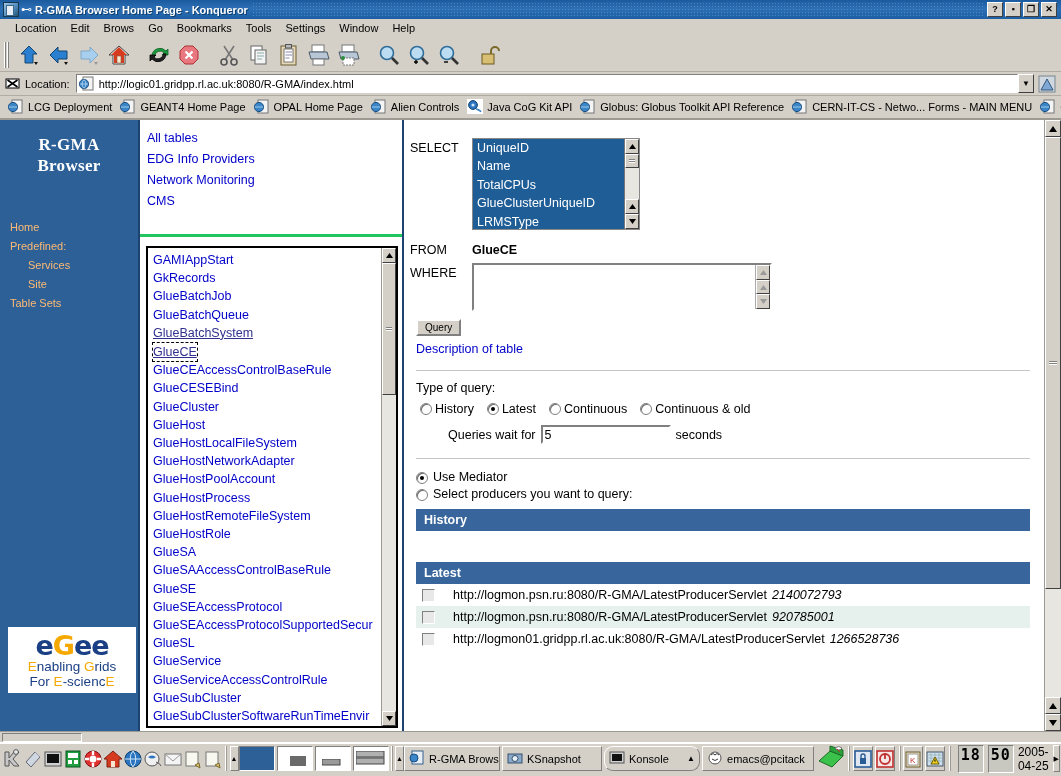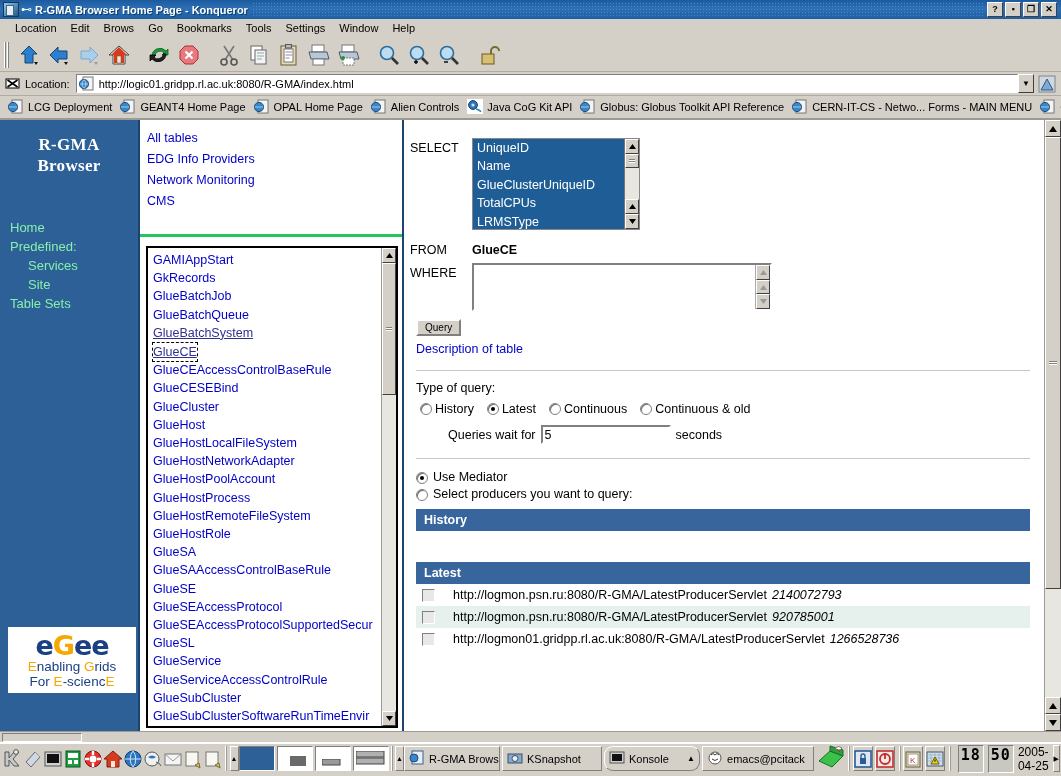--- a/index.html
+++ b/index.html
@@ -89,21 +89,21 @@
   .viewport { position: relative; height: 612px; display: flex; background: #fff;
      border-top: 1px solid #9d9a94; }
   .page { flex: 1 1 auto; display: flex; overflow: hidden; position: relative; }
 
   
   .navcol { width: 140px; background: #2d6096; position: relative; flex: 0 0 auto;
     border-right: 2px solid #1d4470; }
   .brand { text-align: center; color: #fff; font-weight: bold; font-size: 17px;
     padding-top: 14px; line-height: 21px; letter-spacing: 0.3px; font-family: Liberation Serif, serif; }
   .navlinks { margin-top: 42px; padding-left: 10px; }
-  .navlink { color: #86efac; font-size: 13px; line-height: 19px; cursor: pointer; }
+  .navlink { color: #fdba74; font-size: 11px; line-height: 19px; cursor: pointer; }
   .navlink.indent { padding-left: 18px; }
   .egee { position: absolute; left: 8px; bottom: 38px; width: 128px; background: #fff;
      padding: 5px 4px 4px; text-align: center; }
   .egee-top { font-size: 27px; font-weight: bold; line-height: 27px; letter-spacing: -1px; font-family: "DejaVu Sans", sans-serif;}
   .egee-b { color: #1b3f85; }
   .egee-y { color: #f5a800; }
   .egee-sub { font-size: 13.5px; line-height: 15px; font-weight: normal; color: #1b3f85;
     font-family: "Liberation Sans", sans-serif; }
 
   
@@ -521,22 +521,22 @@
         </div>
       </div>
 
       <div class="qcol">
         <div class="row">
           <div class="lbl">SELECT</div>
           <div class="selectbox">
             <div class="opts">
               <div class="opt">UniqueID</div>
               <div class="opt">Name</div>
+              <div class="opt">TotalCPUs</div>
               <div class="opt">GlueClusterUniqueID</div>
-              <div class="opt">TotalCPUs</div>
               <div class="opt">LRMSType</div>
             </div>
             <div class="sb" style="border-left:1px solid #777;">
               <div class="sb-btn">
                   <svg width="7" height="5" viewBox="0 0 7 5">
                     <path d="M3.5 0 L7 5 L0 5 Z" fill="#000"></path>
                   </svg>
                 </div>
               <div class="sb-track">
                 <div class="sb-thumb" style="top:0;height:14px;"></div>

